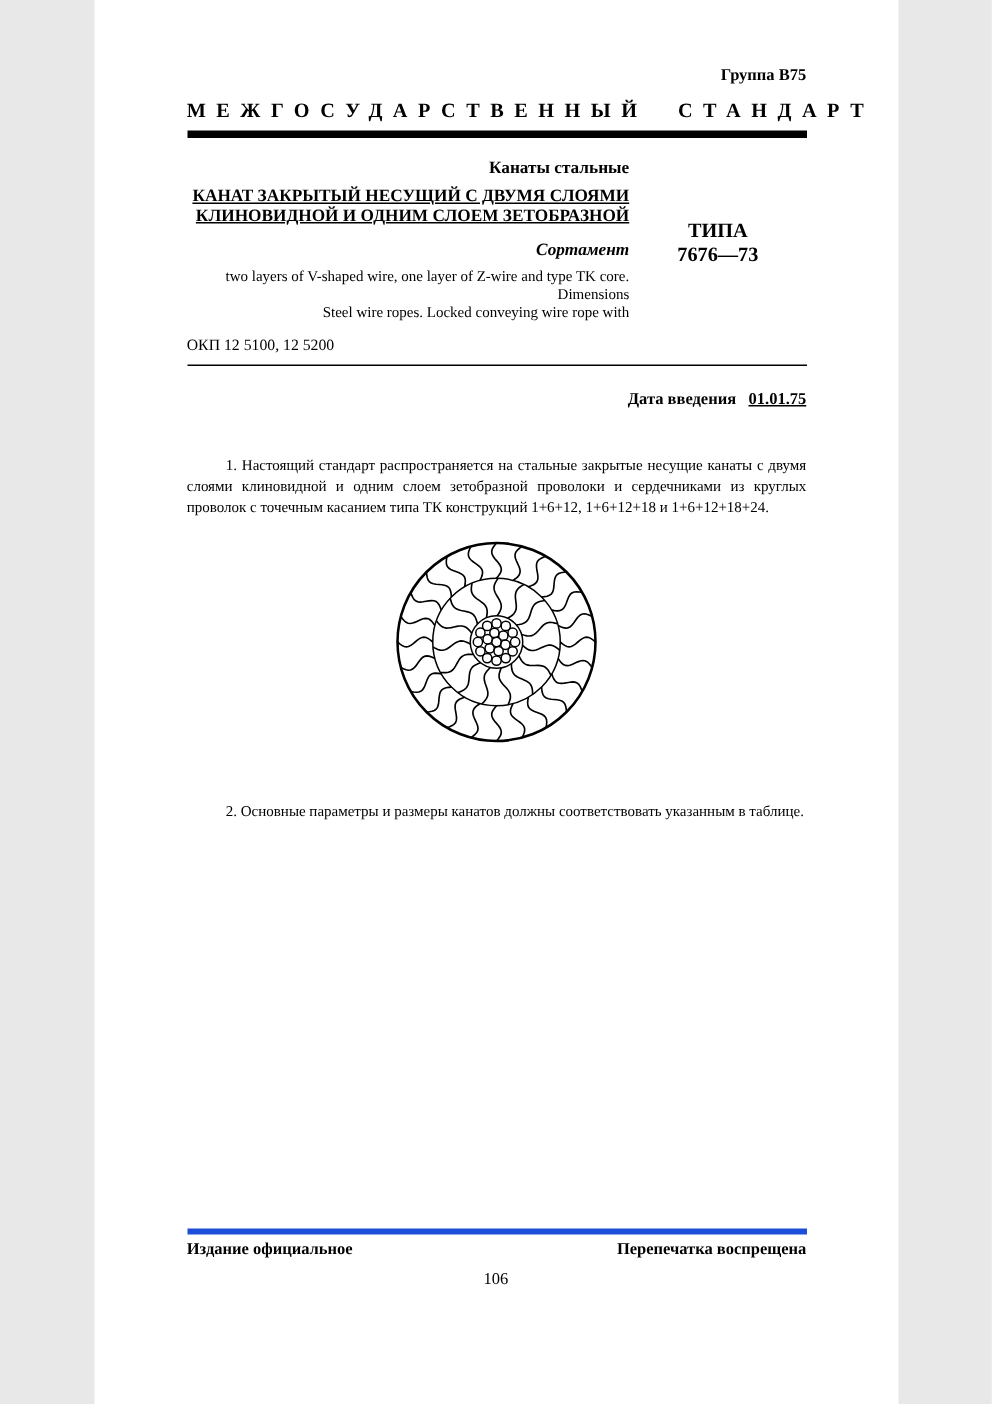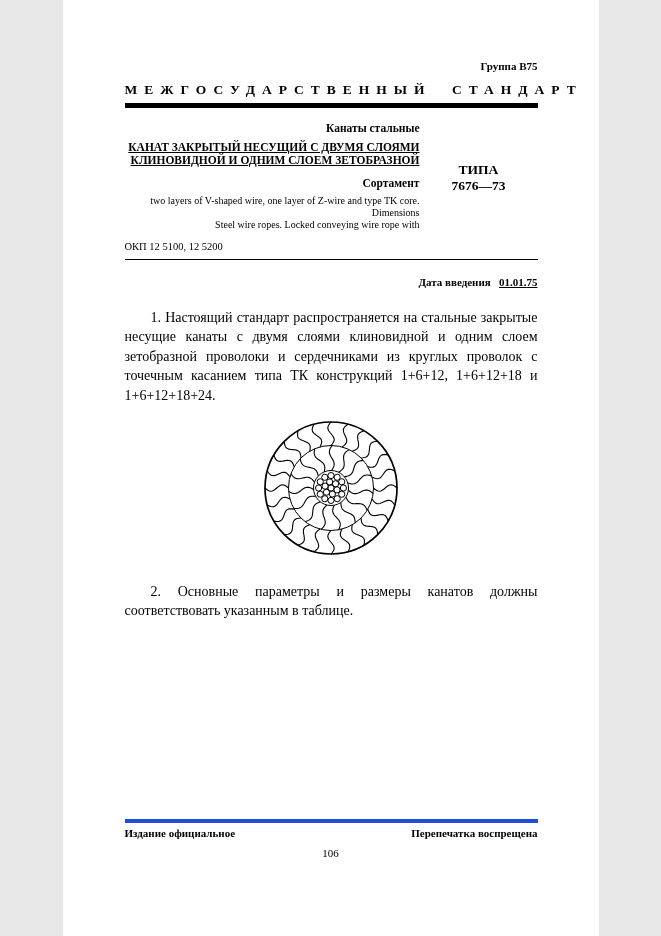--- a/index.html
+++ b/index.html
@@ -4,21 +4,21 @@
 <style>
   html,body{margin:0;padding:0;background:#e8e8e8;}
   .page{
     position:relative;
     width:536px;height:936px;
     margin:0 auto;
     background:#ffffff;
     font-family:"Liberation Serif", serif;
     color:#000;
     box-sizing:border-box;
-    padding:60px 61px 0 62px;
+    padding:44px 61px 0 62px;
     overflow:hidden;
   }
   .group-line{
     text-align:right;
     font-weight:bold;
     font-size:11px;
   }
   .std-header{
     margin-top:10px;
     text-align:center;
@@ -57,20 +57,21 @@
     margin-top:7px;
     font-weight:bold;
     font-size:11.5px;
     line-height:1.18;
     text-decoration:underline;
   }
   .subtitle{
     margin-top:9px;
     font-weight:bold;
     font-size:11.5px;
+    font-style:italic;
   }
   .english{
     margin-top:6px;
     font-size:10px;
     line-height:1.2;
   }
   .okp-line{
     margin-top:10px;
     font-size:10.5px;
   }
@@ -80,22 +81,22 @@
     border-top:1.5px solid #000;
   }
   .date-line{
     margin-top:16px;
     text-align:right;
     font-weight:bold;
     font-size:11px;
   }
   .date-value{text-decoration:underline;}
   .para{
-    margin-top:20px;
-    font-size:14px;
+    margin-top:32px;
+    font-size:10px;
     line-height:1.4;
     text-align:justify;
     text-indent:26px;
   }
   .figure-wrap{
     margin-top:12px;
     text-align:center;
   }
   .figure-wrap svg{display:inline-block;}
   .footer{

